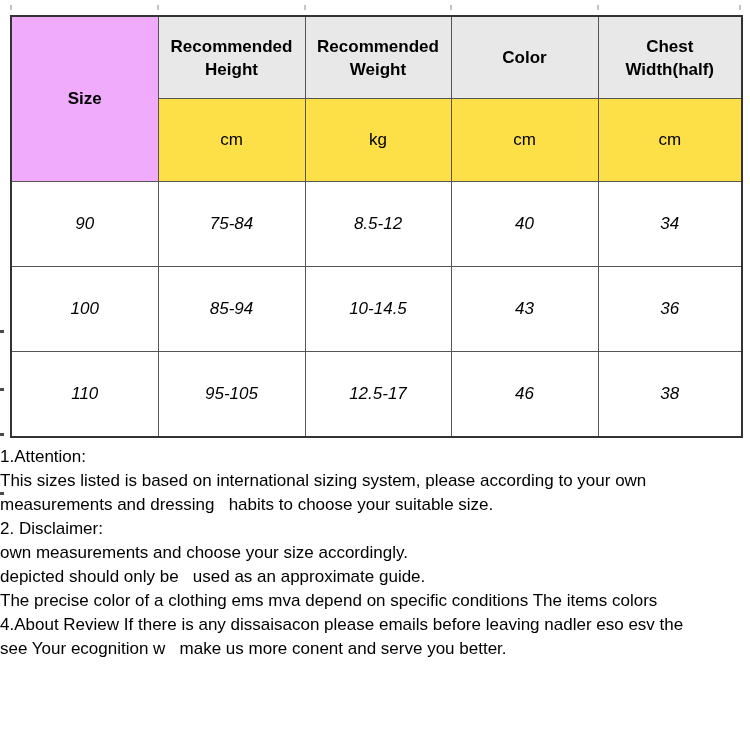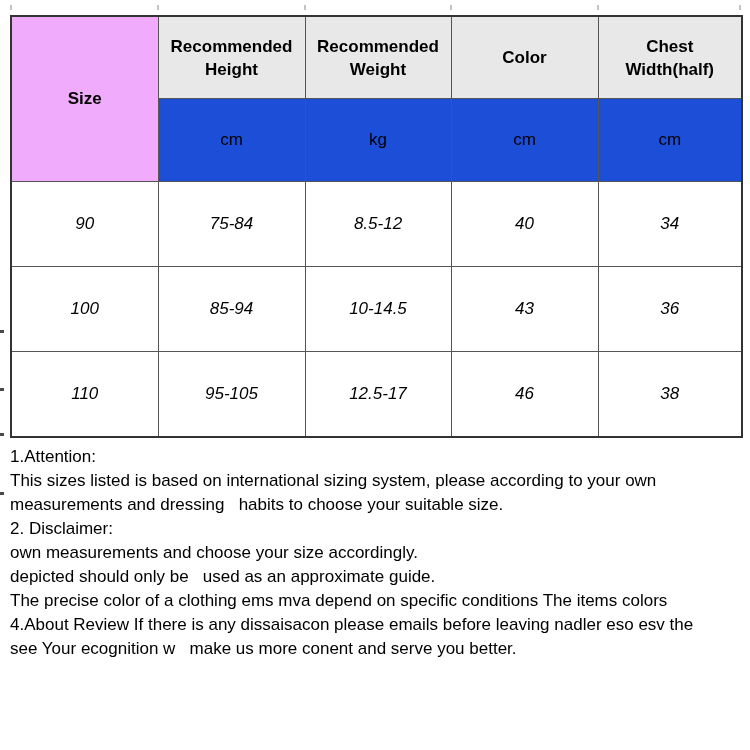--- a/index.html
+++ b/index.html
@@ -32,29 +32,29 @@
   tr.hdr td   { height: 81px; }
   tr.units td { height: 82px; }
   tr.data td  { height: 84px; font-style: italic; }
 
   .hd {
     background: #e8e8e8;
     font-weight: bold;
     line-height: 23px;
   }
   .unit-cell {
-    background: #1d4ed8;
+    background: #fde047;
     font-weight: normal;
   }
   .size-hd { background: #f0abfc; font-weight: bold; }
 
   
   .notes {
     position: absolute;
-    left: 10px; top: 445px;
+    left: 0; top: 445px;
     width: 735px;
   }
   .note-line {
     white-space: pre;
     font-size: 17px;
     line-height: 24px;
   }
 
   
   .top-tick {

